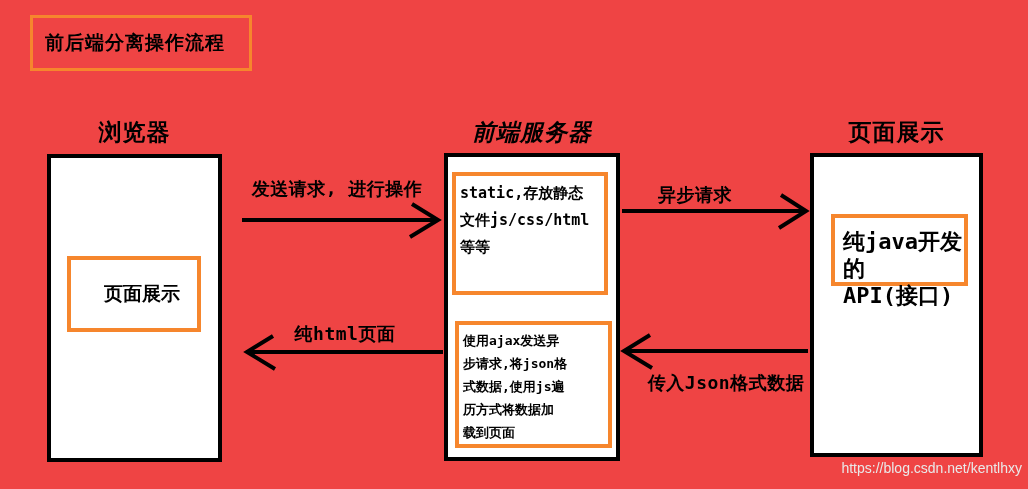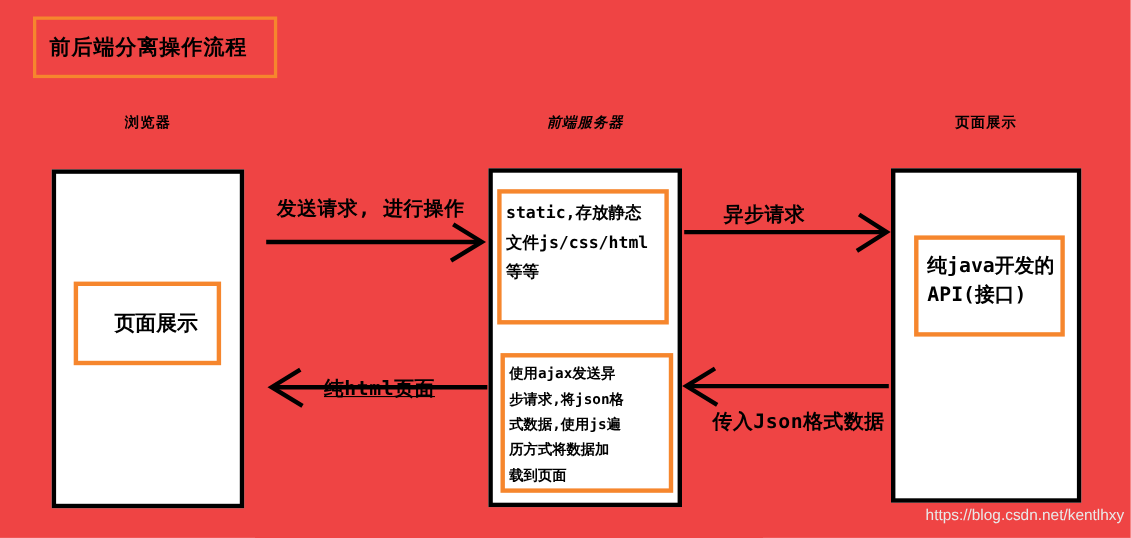--- a/index.html
+++ b/index.html
@@ -19,23 +19,23 @@
   }
   .abs{position:absolute;}
   .title-box{
     left:30px;top:15px;width:204px;height:50px;
     border:3px solid var(--accent);
     display:flex;align-items:center;
     padding-left:12px;
     font-size:19px;letter-spacing:1px;
   }
   .col-label{
-    top:100px;height:24px;
+    top:120px;height:24px;
     text-align:center;
-    font-size:13px;letter-spacing:1px;
+    font-size:23px;letter-spacing:1px;
     line-height:24px;
   }
   .lbl-browser{left:47px;width:175px;}
   .lbl-frontend{left:444px;width:176px;font-style:italic;}
   .lbl-backend{left:810px;width:173px;}
   .node{
     border:4px solid var(--ink);
     background:#ffffff;
   }
   .node-browser{left:47px;top:154px;width:167px;height:300px;}
@@ -57,31 +57,31 @@
     left:452px;top:172px;width:148px;height:115px;
     padding:4px 0 4px 4px;box-sizing:border-box;width:156px;height:123px;
     font-size:15px;line-height:27px;
   }
   .box-ajax{
     left:455px;top:321px;width:157px;height:127px;
     padding:4px 0 0 4px;box-sizing:border-box;
     font-size:13px;line-height:23px;
   }
   .box-java{
-    left:831px;top:214px;width:137px;height:92px;
+    left:831px;top:214px;width:137px;height:72px;
     padding:10px 0 0 8px;box-sizing:border-box;
-    font-size:18px;line-height:27px;
+    font-size:22px;line-height:27px;
   }
   .arrow-label{
     font-size:18px;text-align:center;letter-spacing:0.5px;
     white-space:nowrap;
   }
   .al-1{left:247px;top:177px;width:180px;}
   .al-2{left:620px;top:183px;width:150px;}
-  .al-3{left:250px;top:341px;width:190px;text-decoration:underline;}
+  .al-3{left:250px;top:322px;width:190px;}
   .al-4{left:632px;top:371px;width:188px;}
   .arrows{left:0;top:0;pointer-events:none;}
   .arrows line,.arrows polyline{
     stroke:var(--ink);stroke-width:4;fill:none;
   }
   .watermark{
     left:812px;top:460px;width:210px;
     font-family:"Liberation Sans",sans-serif;
     font-weight:normal;font-size:14px;
     color:var(--wm);

